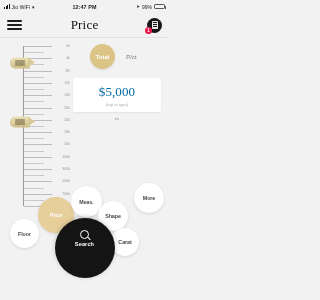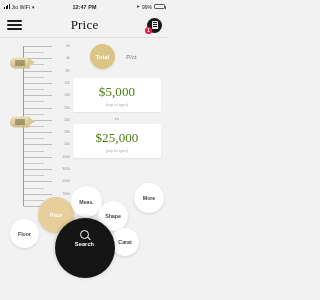--- a/index.html
+++ b/index.html
@@ -143,21 +143,21 @@
     box-shadow:0 1px 2px rgba(0,0,0,.10);
   }
 
   .pricebox{
     background:#ffffff; border-radius:2px;
     padding:6px 4px 5px; text-align:center;
     box-shadow:0 1px 2px rgba(0,0,0,.07);
     cursor:pointer;
   }
   .price-val{
-    font-size:13px; color:#4d7c0f; letter-spacing:.1px;
+    font-size:13px; color:#0369a1; letter-spacing:.1px;
     font-family:"Liberation Serif", serif;
   }
   .price-hint{ font-size:4.2px; color:#b0b0b0; margin-top:2px; }
   .to-sep{
     text-align:center; font-size:5px; color:#8d8d8d; margin:4px 0 3px;
     font-family:"Liberation Serif", serif;
   }
 
   
   .bottom{
@@ -366,24 +366,20 @@
       <div class="toggle-opt">P/ct</div>
     </div>
 
     <div class="pricebox">
       <div class="price-val">$5,000</div>
       <div class="price-hint">(tap to type)</div>
     </div>
 
     <div class="to-sep">to</div>
 
-    <div class="pricebox">
-      <div class="price-val">$25,000</div>
-      <div class="price-hint">(tap to type)</div>
-    </div>
   </div>
 
   <div class="bottom">
     <div class="navbtn" style="left:10px; top:35px; width:29px; height:29px;">Floor</div>
 
     <div class="navbtn sel" style="left:38px; top:13px; width:36px; height:36px;">Price</div>
 
     <div class="navbtn" style="left:71px; top:2px; width:31px; height:31px;">Meas.</div>
 
     <div class="navbtn" style="left:98px; top:17px; width:30px; height:30px;">Shape</div>

